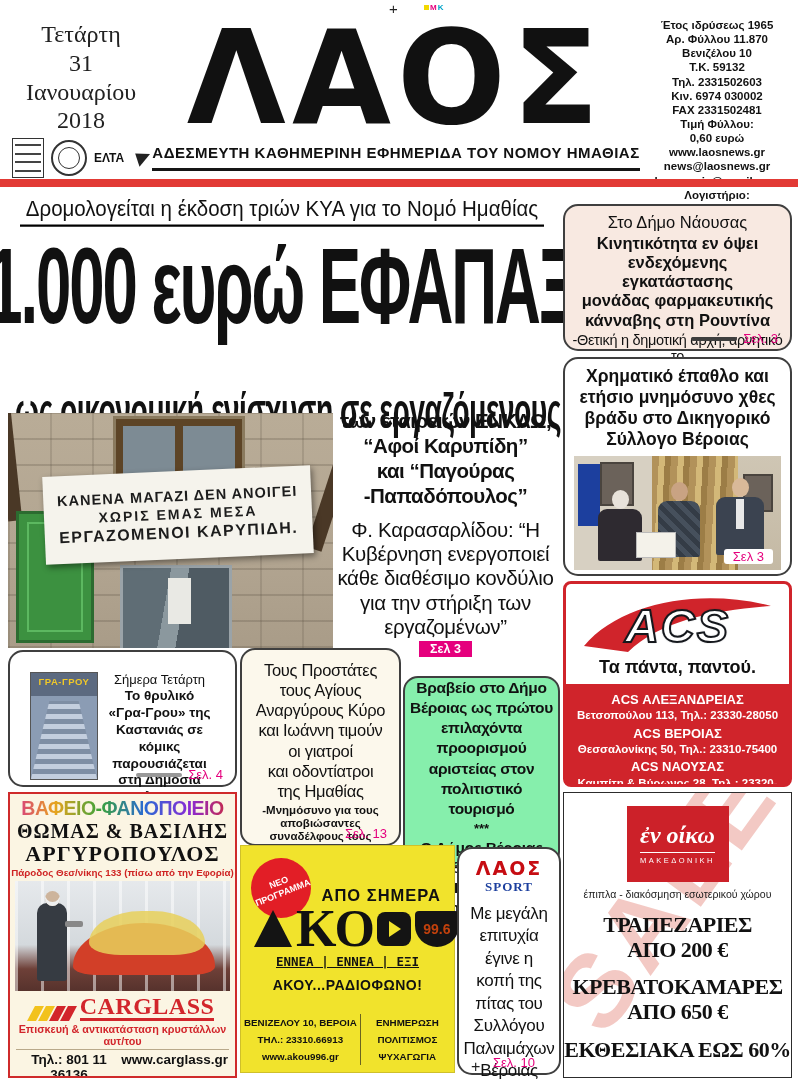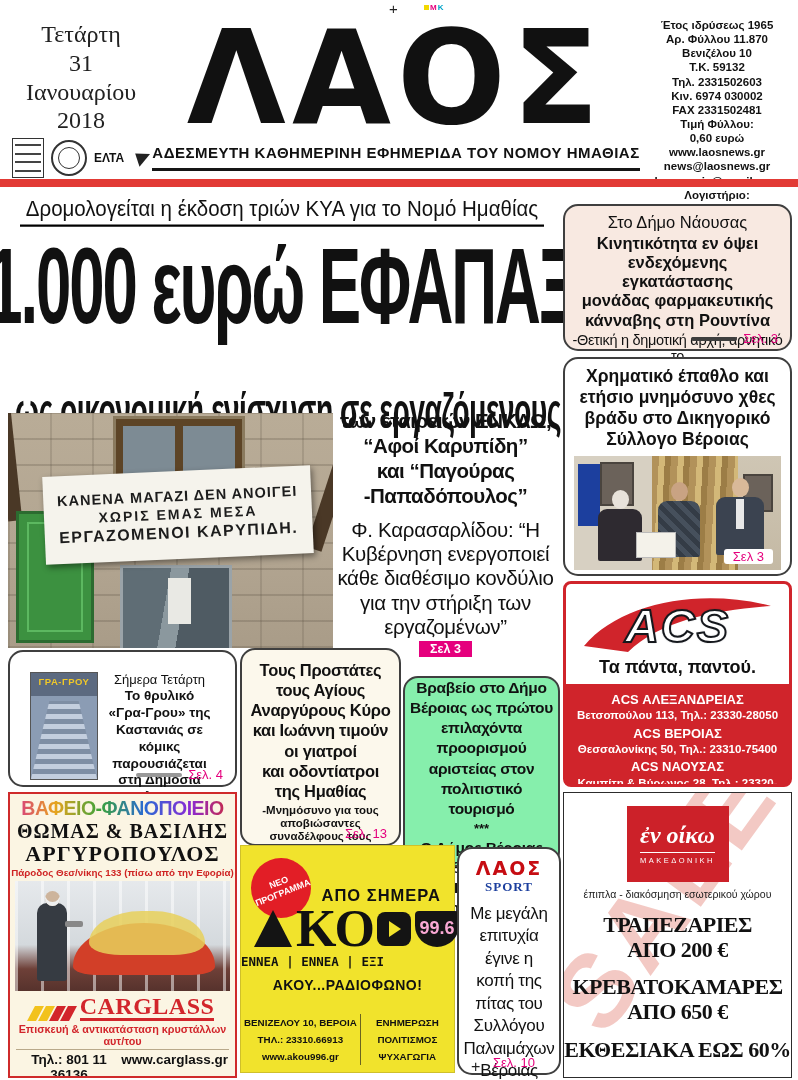--- a/index.html
+++ b/index.html
@@ -115,21 +115,21 @@
   .comic-cover{position:relative;width:66px;height:106px;background:linear-gradient(180deg,#5c6a80 0 22%,#8b9cb4 22% 100%);border:1px solid #555;flex:none;overflow:hidden;}
   .comic-title{position:absolute;left:0;right:0;top:3px;text-align:center;color:#f0c828;font-size:9.5px;font-weight:900;letter-spacing:.5px;}
   .stairs{position:absolute;left:0;bottom:0;width:100%;height:74%;
     background:repeating-linear-gradient(0deg,#c3cede 0 5px,#7e8ea4 5px 10px);
     clip-path:polygon(28% 0,72% 0,100% 100%,0 100%);}
   .gragrou-text{flex:1;text-align:center;}
   .gragrou-text .k{font-size:13px;}
   .gragrou-text .t{font-size:13.5px;font-weight:800;line-height:1.25;margin-top:1px;}
 
   .box-doctors{left:240px;top:648px;width:161px;height:198px;background:#fcf8ec;padding:10px 4px;}
-  .box-doctors .t{font-size:16.5px;font-weight:700;line-height:1.22;letter-spacing:-.3px;}
+  .box-doctors .t{font-size:16.5px;font-weight:400;line-height:1.22;letter-spacing:-.3px;}
   .box-doctors .s{font-size:11.5px;font-weight:600;line-height:1.15;margin-top:3px;}
 
   .box-veria{left:403px;top:676px;width:157px;height:191px;background:#86efac;padding:0 5px;}
   .box-veria .t{font-size:15.5px;font-weight:600;line-height:1.3;letter-spacing:-.3px;}
   .box-veria .stars{font-size:13px;font-weight:700;margin:2px 0;}
 
   
   .arg-ad{left:8px;top:792px;width:229px;height:286px;background:#fbf5e3;border:2px solid #cf2b2b;box-sizing:border-box;text-align:center;overflow:hidden;position:absolute;}
   .rainbow{font-size:19.5px;font-weight:900;letter-spacing:-.5px;margin-top:3px;
     background:linear-gradient(90deg,#d42a92,#e8a41e,#3aa23a,#2a6ad4,#8a2ad4,#d42a2a);
@@ -165,23 +165,23 @@
   .akou-badge{position:absolute;left:10px;top:12px;width:60px;height:60px;border-radius:50%;background:#e21e26;
     color:#fff;font-size:9px;font-weight:800;display:flex;align-items:center;justify-content:center;
     text-align:center;transform:rotate(-22deg);line-height:1.25;padding:2px;box-sizing:border-box;}
   .akou-kicker{position:absolute;right:13px;top:40px;font-size:16.5px;font-weight:800;letter-spacing:1px;}
   .akou-logo{position:absolute;left:13px;top:64px;display:flex;align-items:center;gap:4px;}
   .akou-tri{width:0;height:0;border-left:19px solid transparent;border-right:19px solid transparent;border-bottom:37px solid #141414;}
   .akou-ko{font-size:52px;font-weight:900;letter-spacing:-2px;line-height:37px;font-family:Liberation Serif, serif;}
   .akou-play{width:34px;height:34px;border-radius:8px;background:#141414;display:flex;align-items:center;justify-content:center;}
   .akou-play i{width:0;height:0;border-left:12px solid #f1e32c;border-top:8px solid transparent;border-bottom:8px solid transparent;margin-left:3px;}
   .akou-shield{width:44px;height:36px;background:#141414;border-radius:4px 4px 50% 50%/4px 4px 60% 60%;
-    color:#f9a8d4;font-size:18px;font-weight:800;display:flex;align-items:center;justify-content:center;}
-  .akou-letters{position:absolute;left:0;right:0;top:108px;
-    font-family:"DejaVu Sans Mono",monospace;font-size:12.5px;font-weight:700;}
+    color:#c2410c;font-size:14px;font-weight:800;display:flex;align-items:center;justify-content:center;}
+  .akou-letters{position:absolute;left:0;right:0;top:108px;text-align:center;
+    font-family:"DejaVu Sans Mono",monospace;font-size:12.5px;font-weight:700;text-decoration:underline;}
   .akou-slogan{position:absolute;left:0;right:0;top:131px;text-align:center;font-size:14px;font-weight:900;letter-spacing:.5px;}
   .akou-bottom{position:absolute;left:0;right:0;top:168px;display:flex;}
   .akou-colL{width:56%;border-right:1.5px solid #6b6420;text-align:center;font-size:9.8px;font-weight:700;line-height:1.75;}
   .akou-colR{width:44%;text-align:center;font-size:9.8px;font-weight:700;line-height:1.75;}
 
   .sport-box{left:457px;top:847px;width:104px;height:228px;background:#fff;padding:8px 2px;position:absolute;}
   .sport-logo{color:#c60c12;font-weight:900;font-size:19px;letter-spacing:2px;font-family:"DejaVu Sans",sans-serif;}
   .sport-sub{color:#1c3f9e;font-family:"Liberation Serif",serif;font-weight:700;font-size:13px;letter-spacing:1px;}
   .sport-t{font-size:17px;line-height:1.32;margin-top:8px;letter-spacing:-.3px;}
 

